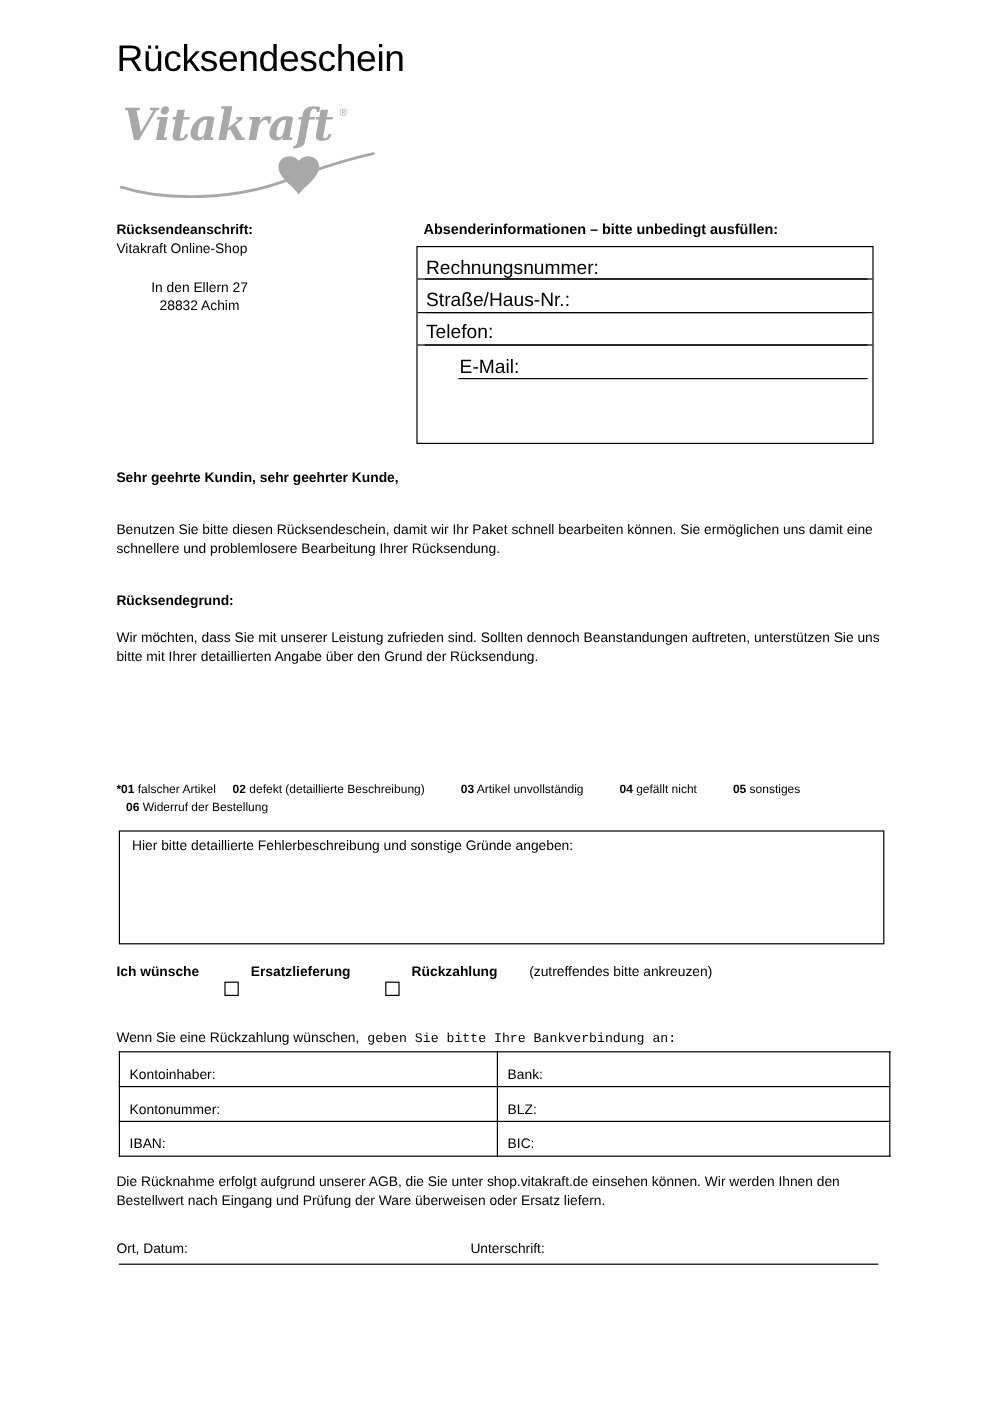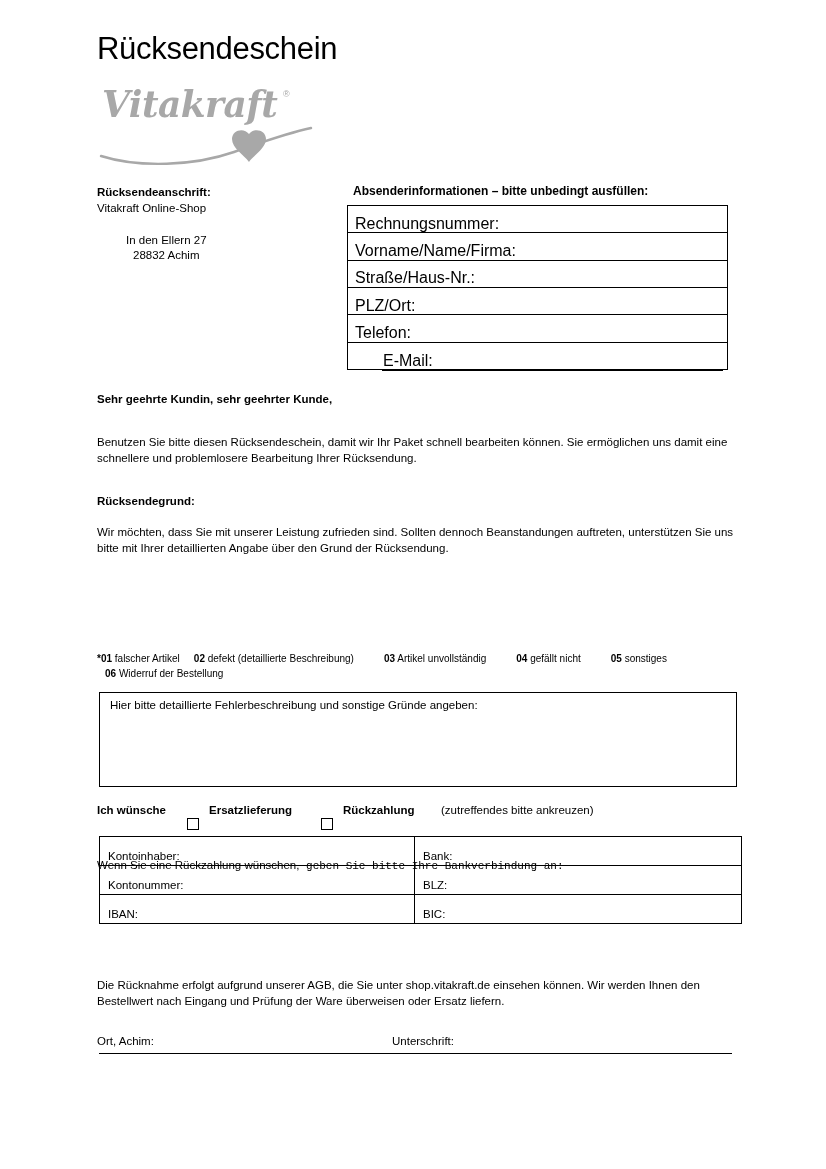--- a/index.html
+++ b/index.html
@@ -231,21 +231,21 @@
     font-family: "Liberation Sans", sans-serif;
     font-size: 11.5px;
   }
   #bank-heading .part-serif {
     font-family: Liberation Mono, monospace;
     font-size: 11px;
   }
   #bank-table {
     position: absolute;
     left: 99px;
-    top: 836px;
+    top: 876px;
     width: 640px;
     border-collapse: collapse;
     table-layout: fixed;
     padding-left: 33px;
   }
   #bank-table td {
     border: 1.3px solid #000;
     height: 28px;
     padding: 0;
     position: relative;
@@ -298,29 +298,21 @@
   <div class="txt" id="return-addr-l3">28832 Achim</div>
 
   <div class="lbl-bold" id="sender-heading">Absenderinformationen – bitte unbedingt ausfüllen:</div>
 
   <div id="sender-box">
     <div class="sender-row">
       <span class="cap">Rechnungsnummer:</span>
       <span class="rule"></span>
     </div>
     <div class="sender-row">
-      <span class="cap">Vorname/Name/Firma:</span>
-      <span class="rule"></span>
-    </div>
-    <div class="sender-row">
       <span class="cap">Straße/Haus-Nr.:</span>
-      <span class="rule"></span>
-    </div>
-    <div class="sender-row">
-      <span class="cap">PLZ/Ort:</span>
       <span class="rule"></span>
     </div>
     <div class="sender-row">
       <span class="cap">Telefon:</span>
       <span class="rule"></span>
     </div>
     <div class="sender-row">
       <span class="cap">E-Mail:</span>
       <span class="rule"></span>
     </div>
@@ -385,18 +377,18 @@
         <td class="bank-col-right">
           <span class="cap">BIC:</span>
         </td>
       </tr>
     </tbody>
   </table>
 
   <div class="para" id="closing-para">Die Rücknahme erfolgt aufgrund unserer AGB, die Sie unter shop.vitakraft.de einsehen können. Wir werden Ihnen den Bestellwert nach Eingang und Prüfung der Ware überweisen oder Ersatz liefern.</div>
 
   <div id="sign-row">
-    <span class="txt" id="sign-ort">Ort, Achim:</span>
+    <span class="txt" id="sign-ort">Ort, Datum:</span>
     <span class="txt" id="sign-unterschrift">Unterschrift:</span>
   </div>
   <div id="sign-line"></div>
 
 </div>
 
 </body></html>

